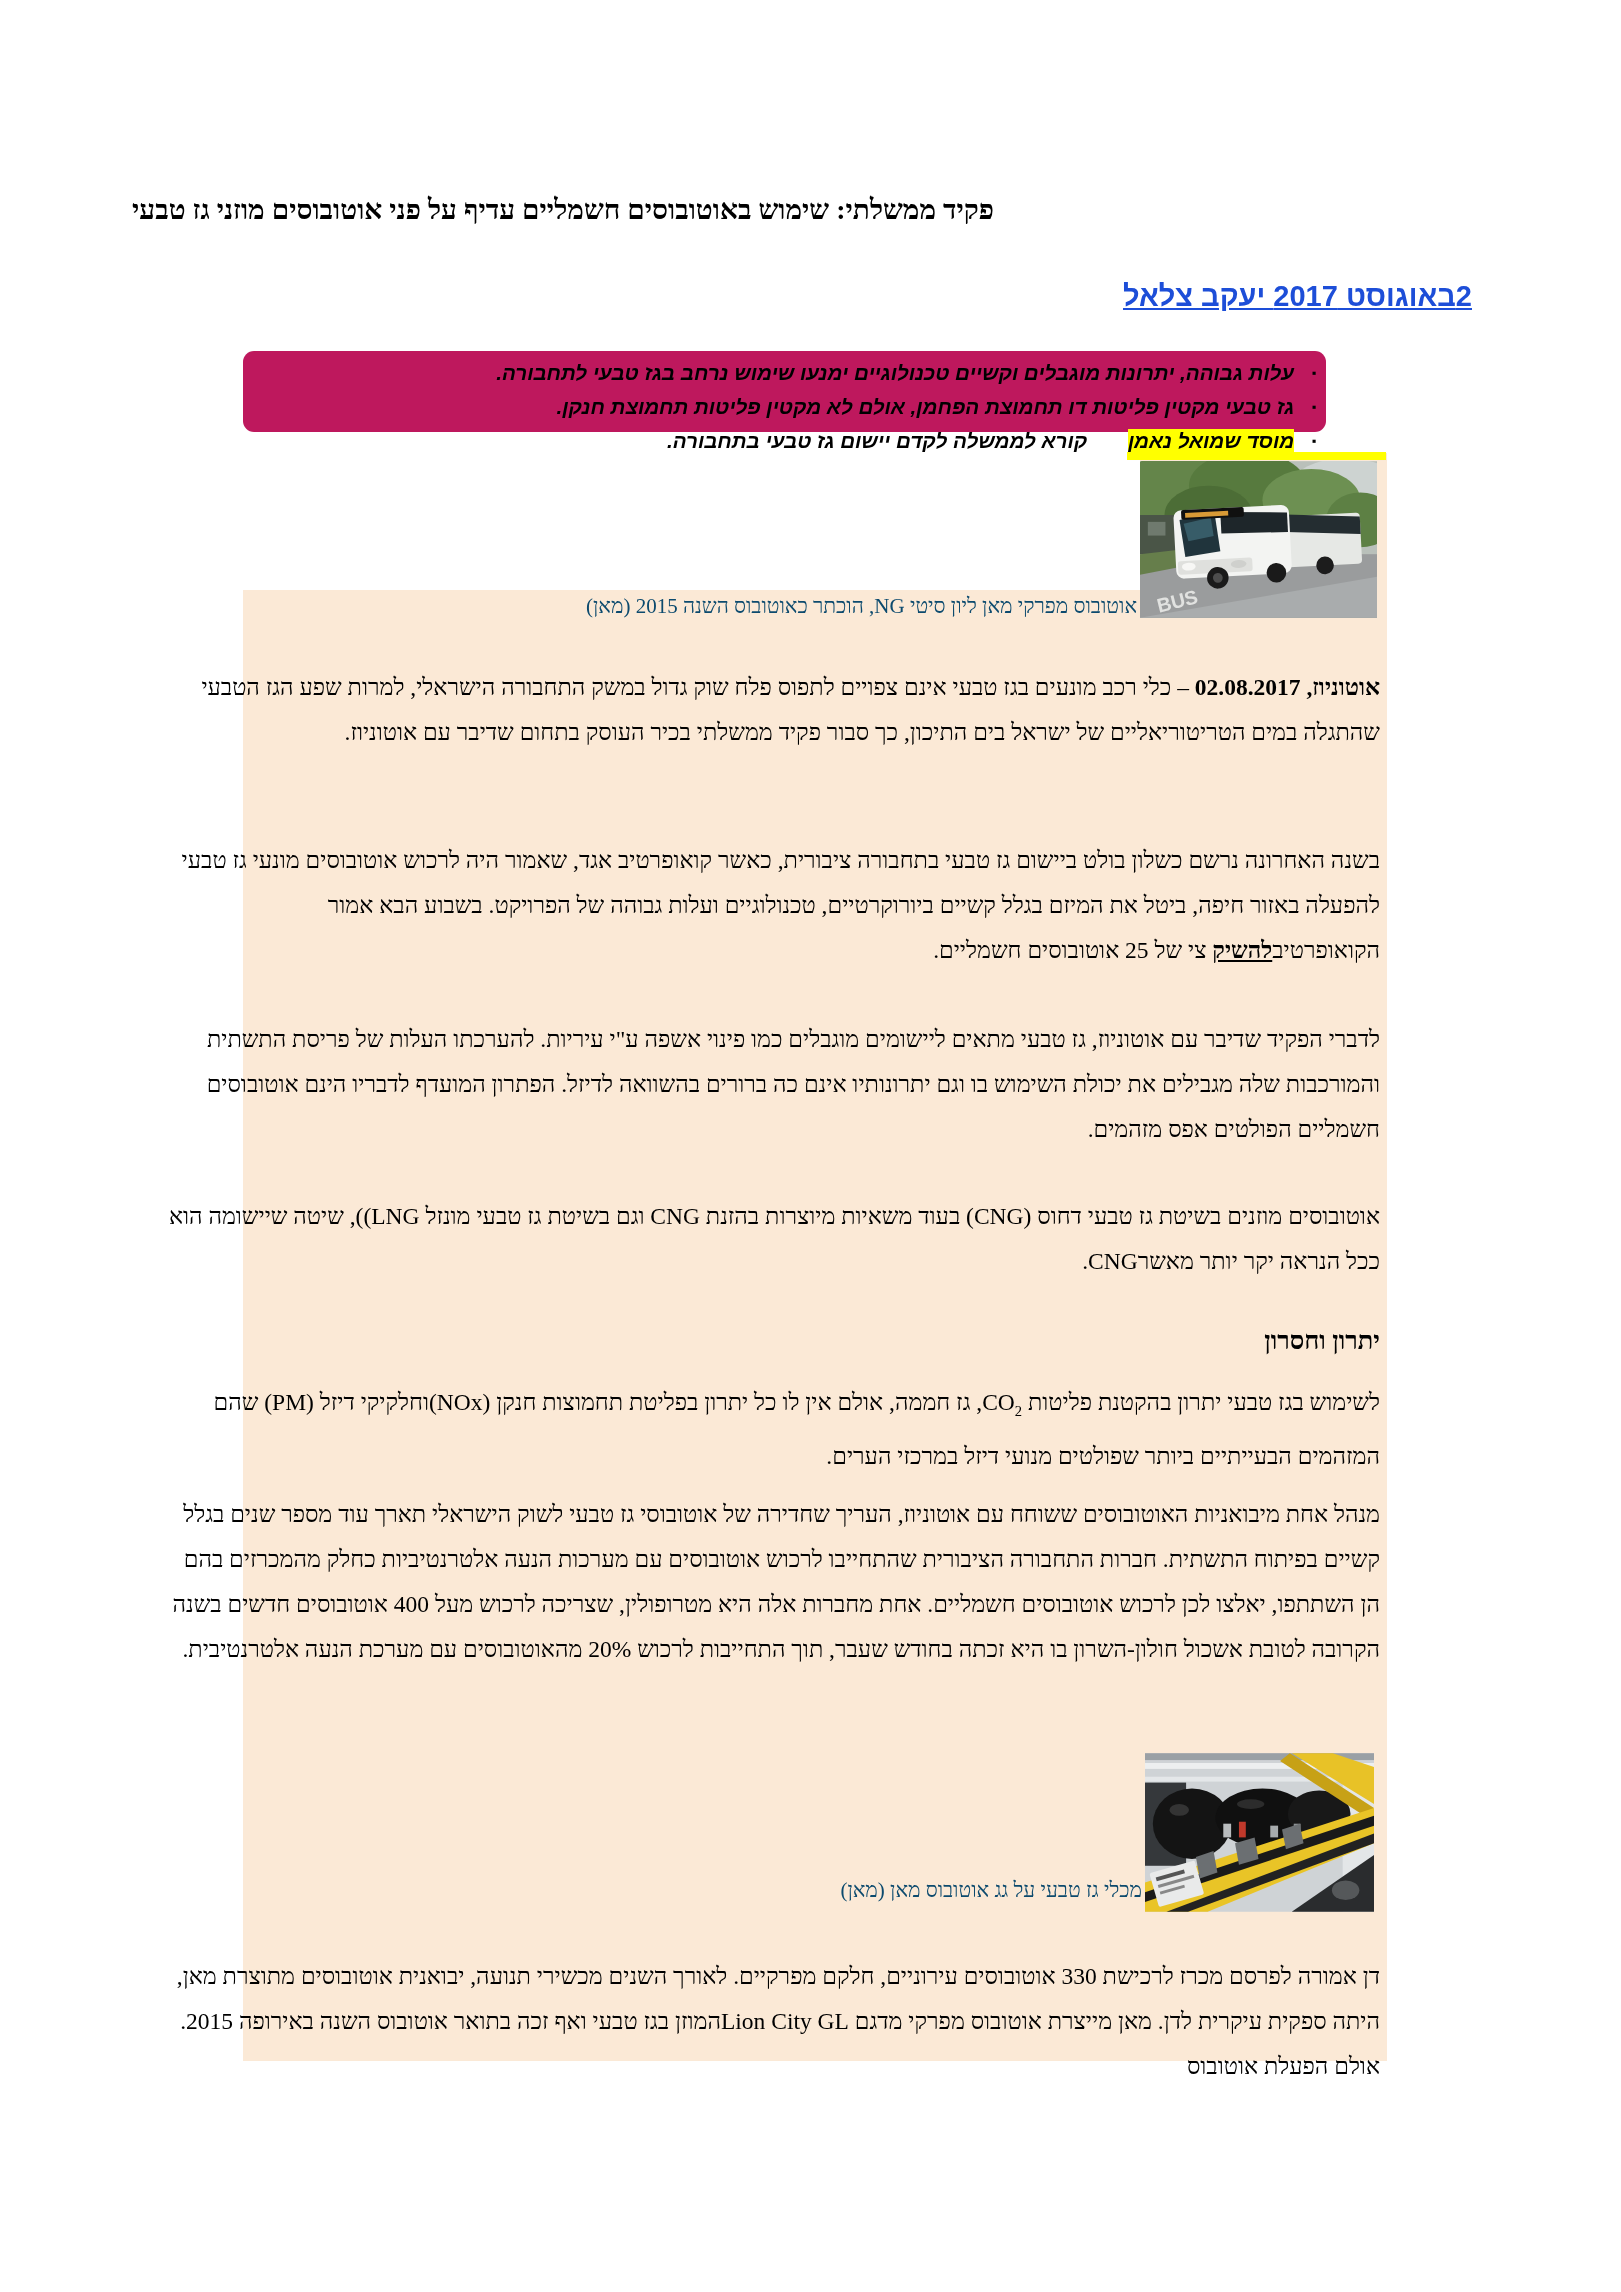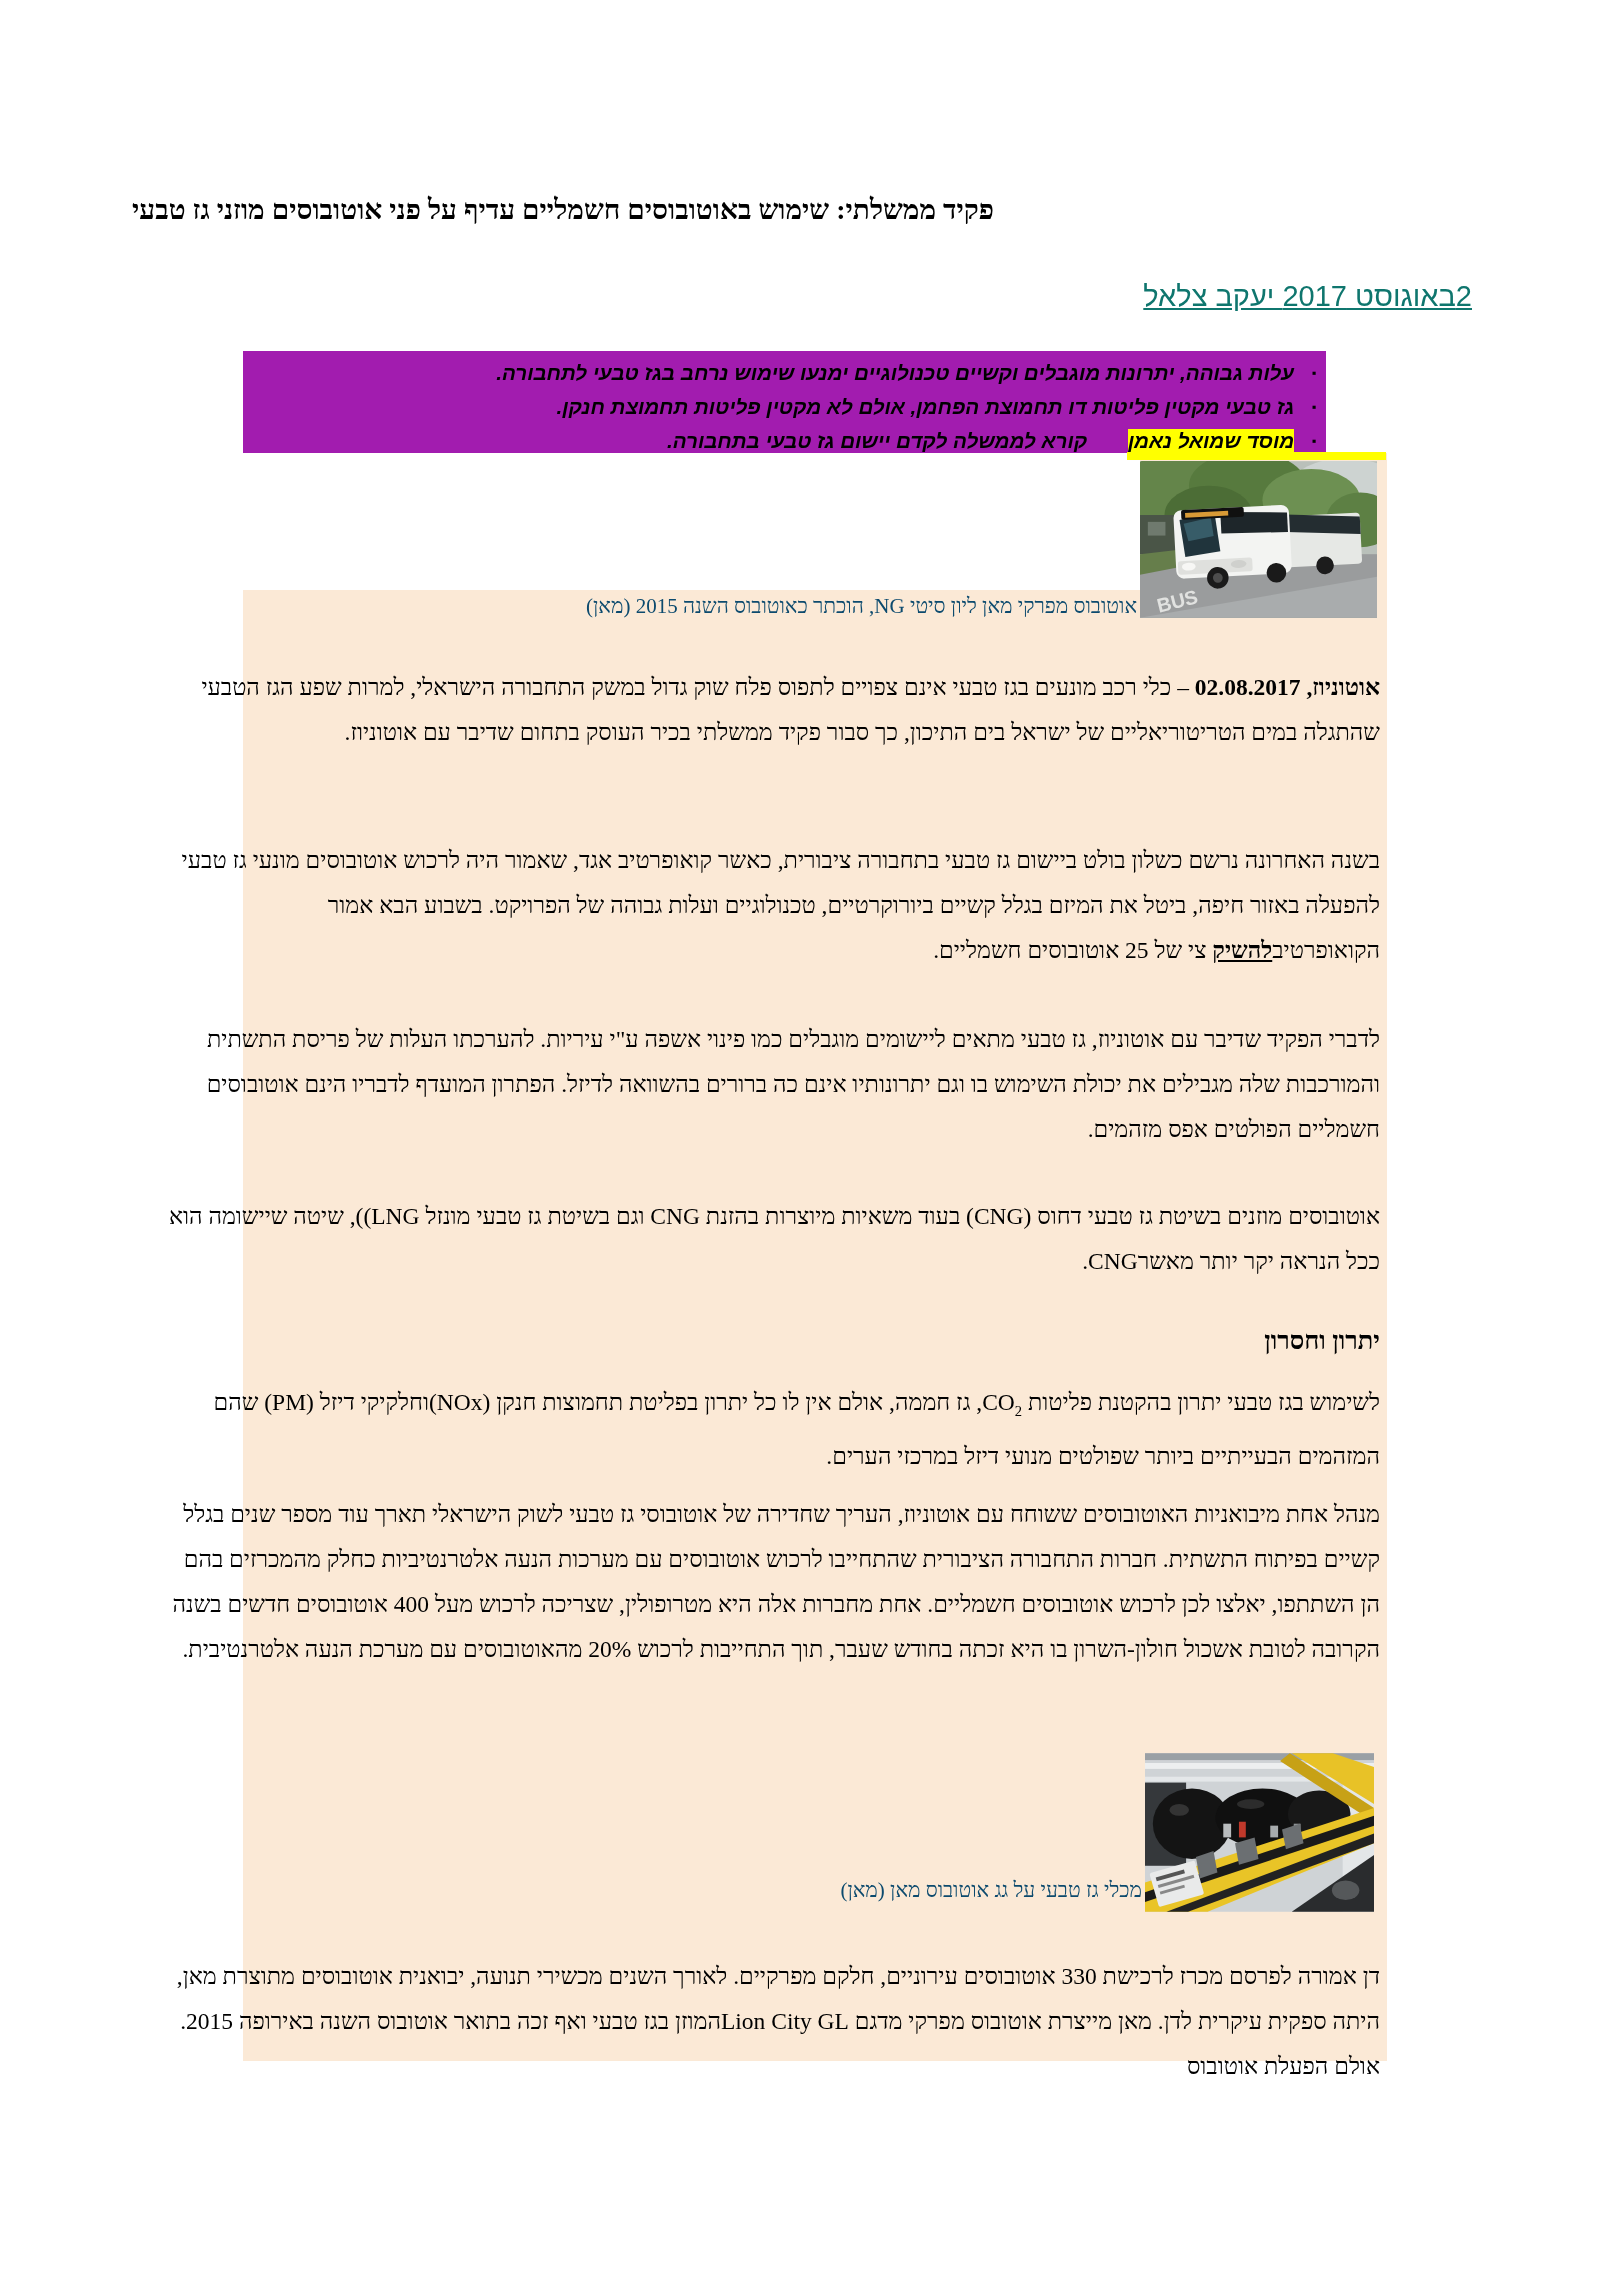--- a/index.html
+++ b/index.html
@@ -14,31 +14,31 @@
   .title{
     position:absolute;top:194px;right:149px;left:132px;
     direction:rtl;text-align:left;
     font-size:28px;font-weight:700;color:#000;
     font-family:"Liberation Serif","DejaVu Sans",serif;
     white-space:nowrap;
   }
   .byline{
     position:absolute;top:280px;right:149px;
     direction:rtl;text-align:right;
-    font-size:29px;font-weight:400;color:#0f766e;
+    font-size:29px;font-weight:700;color:#1d4ed8;
     text-decoration:underline;
     font-family:"Liberation Sans","DejaVu Sans",sans-serif;
     white-space:nowrap;
   }
   
   .summary-box{
-    position:absolute;left:243px;top:351px;width:1083px;height:102px;
-    background:#a21caf;
+    position:absolute;left:243px;top:351px;width:1083px;height:81px;
+    background:#be185d;
     direction:rtl;
-    padding-top:4.9px;box-sizing:border-box;
+    padding-top:4.9px;box-sizing:border-box;border-radius:11px;
   }
   .body-shade{
     position:absolute;left:243px;top:453px;width:1144px;height:1608px;
     background:#FBE9D6;
   }
   .white-mask{
     position:absolute;left:243px;top:453px;width:897px;height:137px;
     background:#ffffff;
   }
   .yellow-strip{

